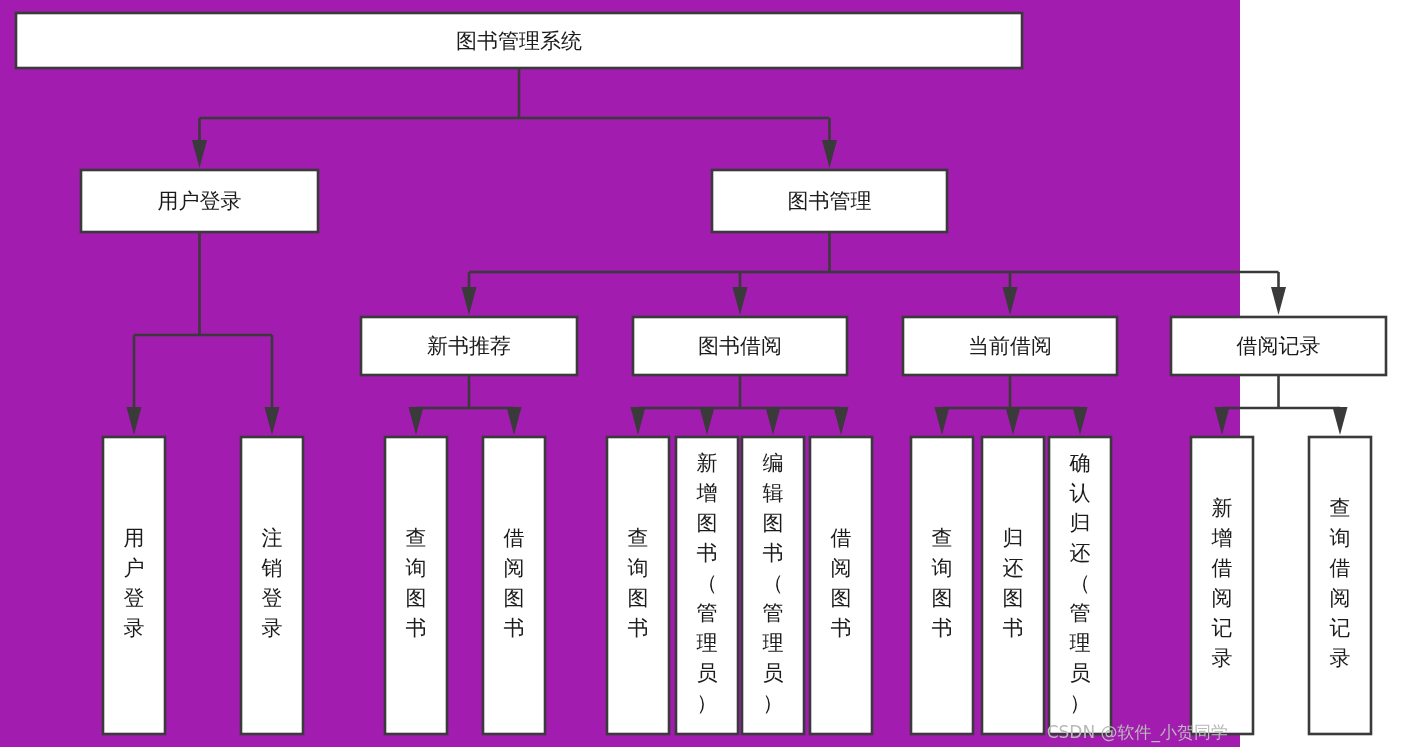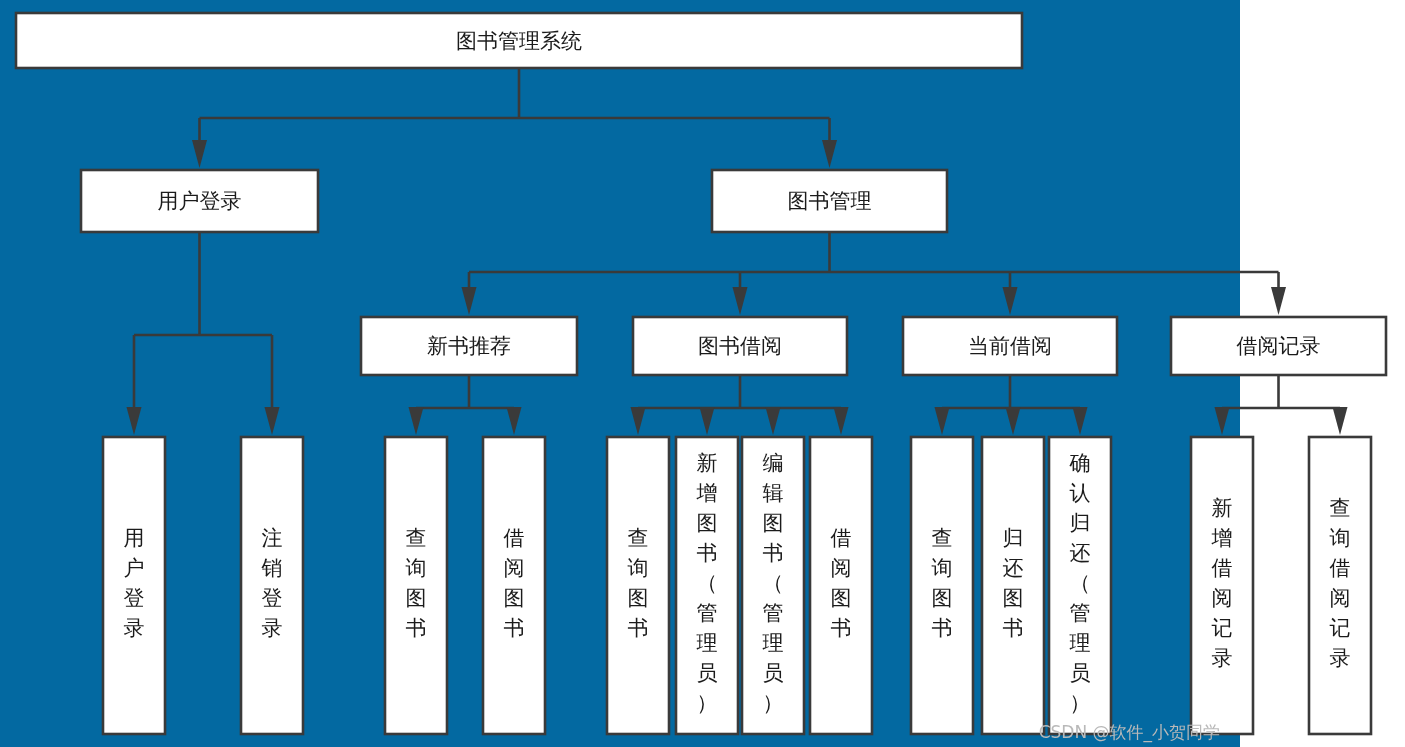--- a/index.html
+++ b/index.html
@@ -11,21 +11,21 @@
   body {
     width: 1405px;
     height: 747px;
     overflow: hidden;
     font-family: "DejaVu Sans", "Liberation Sans", sans-serif;
   }
   #diagram-root {
     position: relative;
     width: 1240px;
     height: 747px;
-    background: #0369a1;
+    background: #a21caf;
   }
   svg#diagram-svg {
     position: absolute;
     top: 0;
     left: 0;
     width: 1405px;
     height: 747px;
     display: block;
   }
   .node-rect {
@@ -51,21 +51,21 @@
     dominant-baseline: middle;
   }
   .node-label-vert {
     fill: #1b1b1b;
     font-family: "DejaVu Sans", "Liberation Sans", sans-serif;
     font-size: 21px;
     text-anchor: middle;
   }
   .watermark-text {
     position: absolute;
-    right: 20px;
+    right: 12px;
     bottom: 3px;
     color: #b9b9b9;
     font-size: 17px;
     font-family: "DejaVu Sans", "Liberation Sans", sans-serif;
     white-space: nowrap;
     user-select: none;
   }
 </style>
 </head>
 <body>

